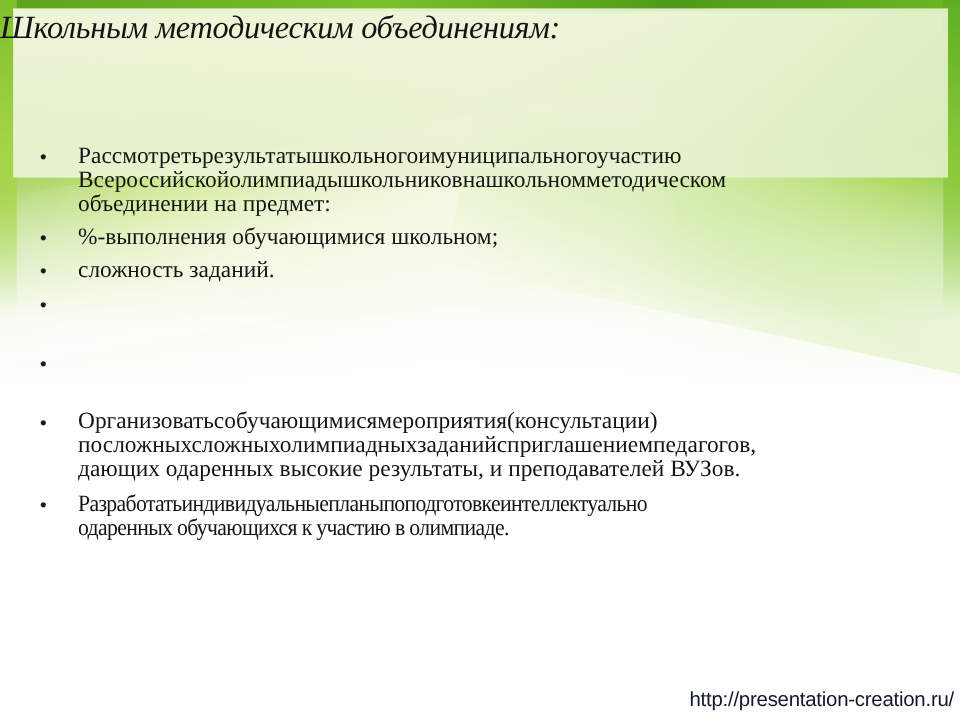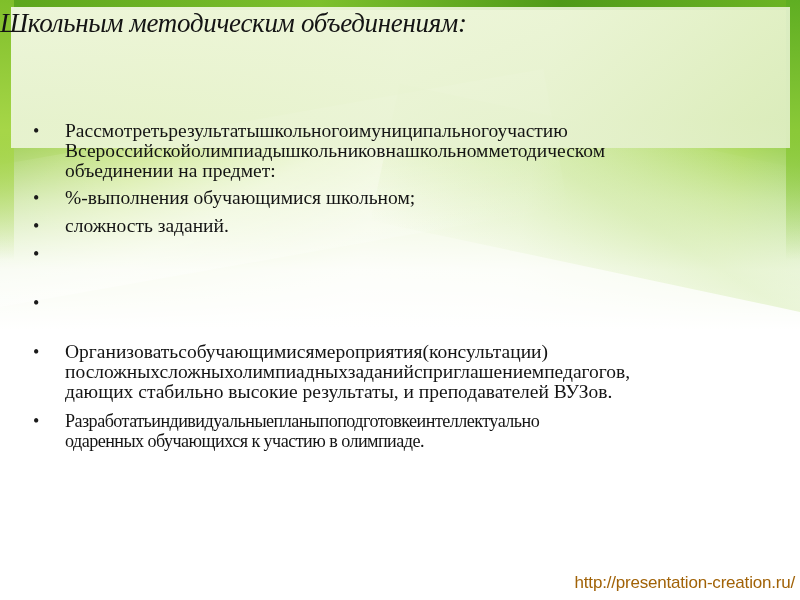--- a/index.html
+++ b/index.html
@@ -131,21 +131,21 @@
       display: flex;
       justify-content: space-between;
       width: 100%;
     }
     .url {
       position: absolute;
       right: 5px;
       top: 573px;
       font-family: "Liberation Sans", "DejaVu Sans", sans-serif;
       font-size: 17px;
-      color: #a16207;
+      color: #0f172a;
       z-index: 4;
       letter-spacing: -0.2px;
     }
   </style>
 </head>
 <body>
 
 <div class="bg"></div>
 <div class="bg-streak streak-a"></div>
 <div class="bg-streak streak-b"></div>
@@ -191,21 +191,21 @@
     <span class="bullet-dot">•</span>
     <div class="bullet-text">
     </div>
   </div>
 
   <div class="bullet-item" style="top:342px">
     <span class="bullet-dot">•</span>
     <div class="bullet-text">
       <span class="line line-justify"><span>Организовать</span><span>с</span><span>обучающимися</span><span>мероприятия</span><span>(консультации)</span></span>
       <span class="line line-justify"><span>по</span><span>сложных</span><span>сложных</span><span>олимпиадных</span><span>заданий</span><span>с</span><span>приглашением</span><span>педагогов,</span></span>
-      <span class="line last">дающих стабильно высокие результаты, и преподавателей ВУЗов.</span>
+      <span class="line last">дающих одаренных высокие результаты, и преподавателей ВУЗов.</span>
     </div>
   </div>
 
   <div class="bullet-item" style="top:411px">
     <span class="bullet-dot">•</span>
     <div class="bullet-text condensed">
       <span class="line line-justify"><span>Разработать</span><span>индивидуальные</span><span>планы</span><span>по</span><span>подготовке</span><span>интеллектуально</span></span>
       <span class="line last">одаренных обучающихся к участию в олимпиаде.</span>
     </div>
   </div>

